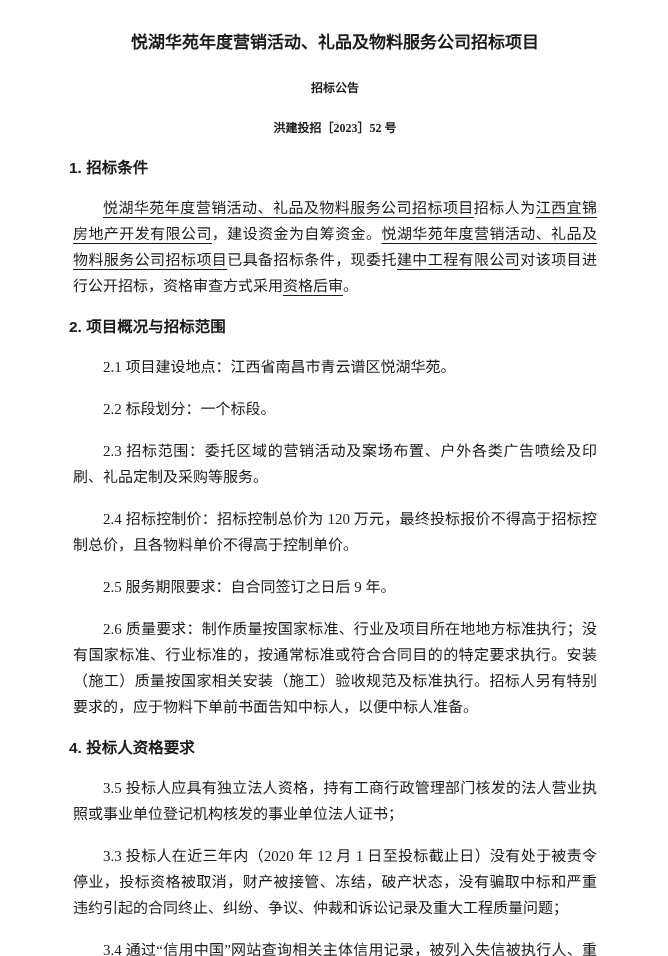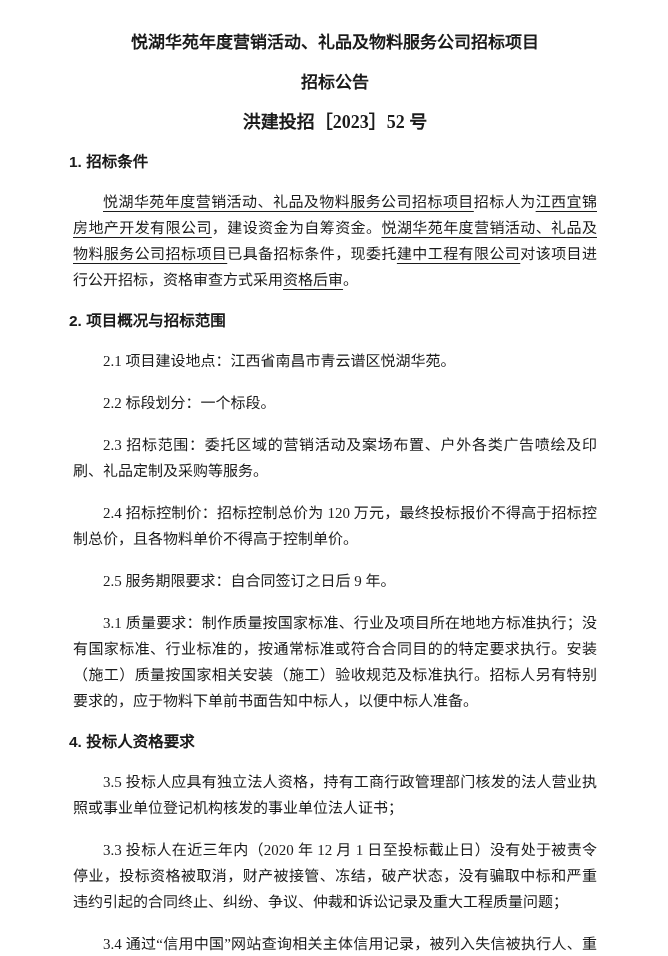--- a/index.html
+++ b/index.html
@@ -27,30 +27,30 @@
     text-align: center;
   }
   .doc-title {
     font-family: "Liberation Sans", "DejaVu Sans", sans-serif;
     font-weight: bold;
     font-size: 17px;
     line-height: 26px;
     margin: 0;
   }
   .doc-subtitle {
-    font-family: Liberation Sans, sans-serif;
+    font-family: Liberation Mono, monospace;
     font-weight: bold;
-    font-size: 17px;
+    font-size: 12px;
     line-height: 24px;
-    margin: 15px 0 0 0;
+    margin: 21px 0 0 0;
   }
   .doc-number {
     font-family: "Liberation Serif", "DejaVu Serif", serif;
     font-weight: bold;
-    font-size: 18px;
+    font-size: 12px;
     line-height: 24px;
     margin: 15px 0 0 0;
   }
   .doc-section {
     margin: 0;
   }
   .section-heading {
     font-family: "Liberation Sans", "DejaVu Sans", sans-serif;
     font-weight: bold;
     font-size: 15.5px;
@@ -84,21 +84,21 @@
         <h2 class="section-heading">1. 招标条件</h2>
         <p class="doc-paragraph"><span class="u">悦湖华苑年度营销活动、礼品及物料服务公司招标项目</span><span class="">招标人为</span><span class="u">江西宜锦房地产开发有限公司</span><span class="">，建设资金为自筹资金。</span><span class="u">悦湖华苑年度营销活动、礼品及物料服务公司招标项目</span><span class="">已具备招标条件，现委托</span><span class="u">建中工程有限公司</span><span class="">对该项目进行公开招标，资格审查方式采用</span><span class="u">资格后审</span><span class="">。</span></p>
       </section>
       <section class="doc-section">
         <h2 class="section-heading">2. 项目概况与招标范围</h2>
         <p class="doc-paragraph"><span class="">2.1 项目建设地点：江西省南昌市青云谱区悦湖华苑。</span></p>
         <p class="doc-paragraph"><span class="">2.2 标段划分：一个标段。</span></p>
         <p class="doc-paragraph"><span class="">2.3 招标范围：委托区域的营销活动及案场布置、户外各类广告喷绘及印刷、礼品定制及采购等服务。</span></p>
         <p class="doc-paragraph"><span class="">2.4 招标控制价：招标控制总价为 120 万元，最终投标报价不得高于招标控制总价，且各物料单价不得高于控制单价。</span></p>
         <p class="doc-paragraph"><span class="">2.5 服务期限要求：自合同签订之日后 9 年。</span></p>
-        <p class="doc-paragraph"><span class="">3.1 质量要求：制作质量按国家标准、行业及项目所在地地方标准执行；没有国家标准、行业标准的，按通常标准或符合合同目的的特定要求执行。安装（施工）质量按国家相关安装（施工）验收规范及标准执行。招标人另有特别要求的，应于物料下单前书面告知中标人，以便中标人准备。</span></p>
+        <p class="doc-paragraph"><span class="">2.6 质量要求：制作质量按国家标准、行业及项目所在地地方标准执行；没有国家标准、行业标准的，按通常标准或符合合同目的的特定要求执行。安装（施工）质量按国家相关安装（施工）验收规范及标准执行。招标人另有特别要求的，应于物料下单前书面告知中标人，以便中标人准备。</span></p>
       </section>
       <section class="doc-section">
         <h2 class="section-heading">4. 投标人资格要求</h2>
         <p class="doc-paragraph"><span class="">3.5 投标人应具有独立法人资格，持有工商行政管理部门核发的法人营业执照或事业单位登记机构核发的事业单位法人证书；</span></p>
         <p class="doc-paragraph"><span class="">3.3 投标人在近三年内（2020 年 12 月 1 日至投标截止日）没有处于被责令停业，投标资格被取消，财产被接管、冻结，破产状态，没有骗取中标和严重违约引起的合同终止、纠纷、争议、仲裁和诉讼记录及重大工程质量问题；</span></p>
         <p class="doc-paragraph"><span class="">3.4 通过“信用中国”网站查询相关主体信用记录，被列入失信被执行人、重大税收违法失信主体、政府采购严重违法失信行为记录名单的投标人（处罚期限尚未届满的），不得</span></p>
       </section>
     </main>
 </div>
 

